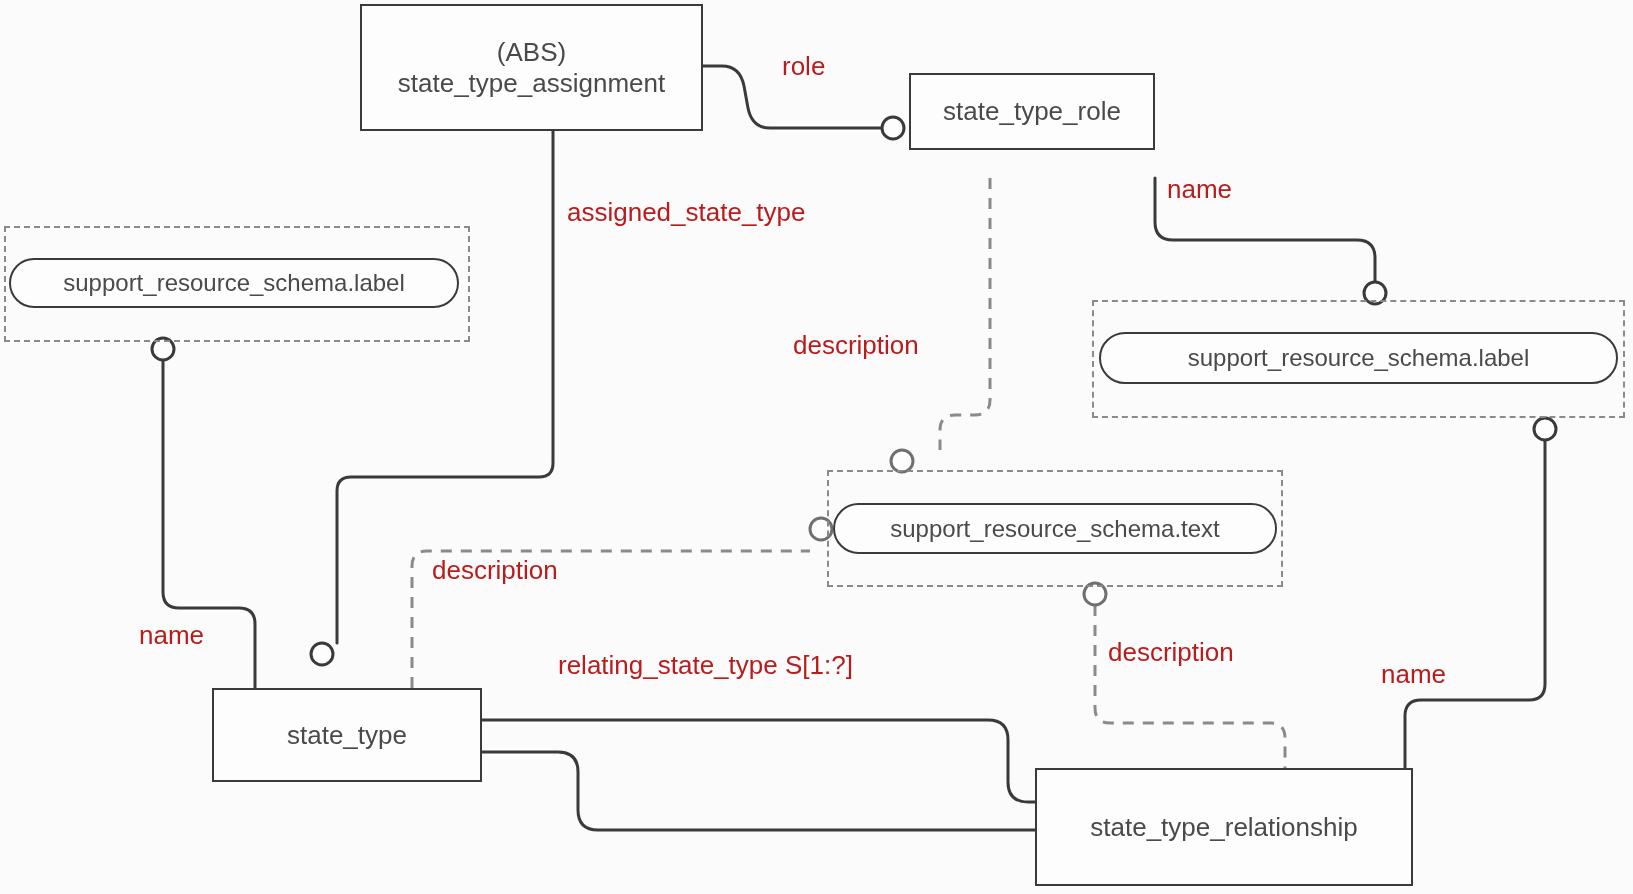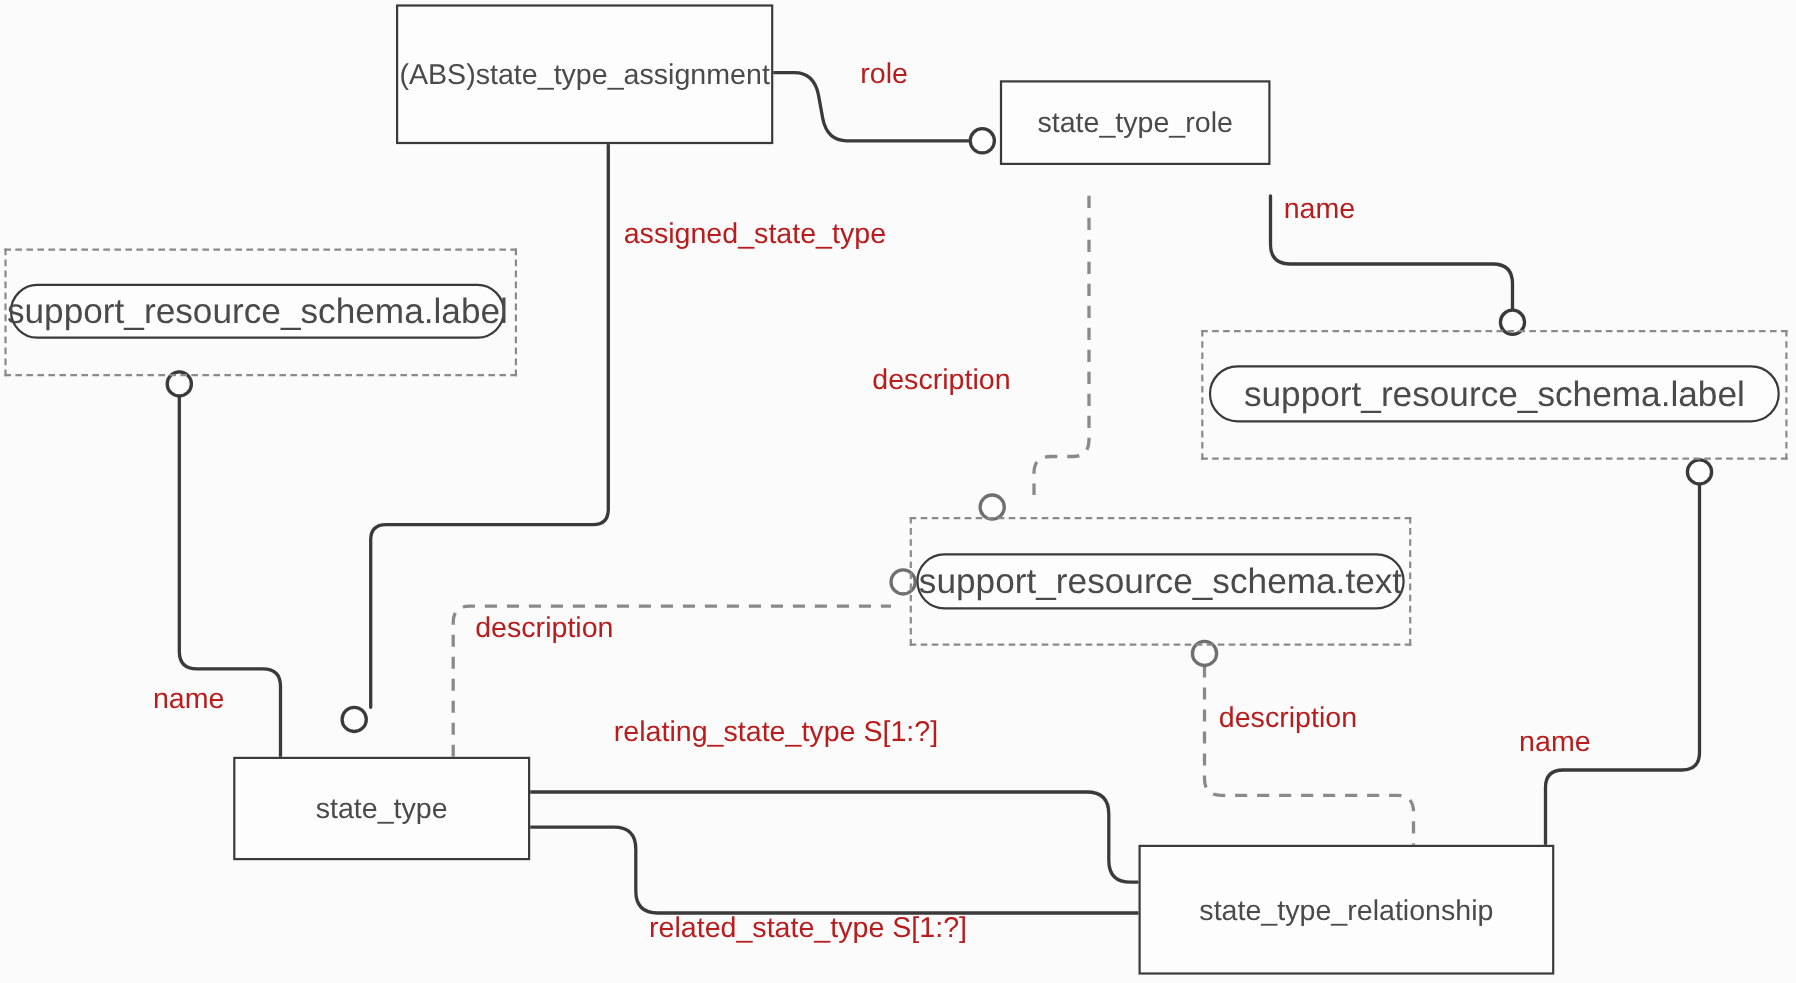--- a/index.html
+++ b/index.html
@@ -5,21 +5,21 @@
   html,body{margin:0;padding:0;background:#fbfbfb;}
   body{font-family:"Liberation Sans", sans-serif;}
   #canvas{position:relative;width:1633px;height:894px;background:#fbfbfb;overflow:hidden;}
   svg#wires{position:absolute;left:0;top:0;width:1633px;height:894px;}
   .ebox{position:absolute;background:#fdfdfd;border:2px solid #3a3a3a;
         box-sizing:border-box;display:flex;align-items:center;justify-content:center;
         text-align:center;color:#4a4a4a;font-size:26px;line-height:1.18;}
   .dbox{position:absolute;border:2px dashed #8a8a8a;box-sizing:border-box;background:transparent;}
   .rbox{position:absolute;background:#fdfdfd;border:2px solid #3a3a3a;border-radius:40px;
         box-sizing:border-box;display:flex;align-items:center;justify-content:center;
-        color:#4a4a4a;font-size:32px;white-space:nowrap;}
+        color:#4a4a4a;font-size:24px;white-space:nowrap;}
   .lbl{position:absolute;color:#b91c1c;font-size:26px;white-space:nowrap;}
 </style>
 </head>
 <body>
 
 <div id="canvas">
 
   <svg id="wires" viewBox="0 0 1633 894" xmlns="http://www.w3.org/2000/svg">
     <g fill="none" stroke="#3a3a3a" stroke-width="3" stroke-linecap="round" stroke-linejoin="round">
 
@@ -57,21 +57,21 @@
       <circle cx="1545" cy="429" r="11"></circle>
     </g>
     <g fill="#fdfdfd" stroke="#6f6f6f" stroke-width="3">
       <circle cx="902" cy="461" r="11"></circle>
       <circle cx="821" cy="529" r="11"></circle>
       <circle cx="1095" cy="594" r="11"></circle>
     </g>
   </svg>
 
   <div class="ebox" style="left:360px;top:4px;width:343px;height:127px;">
-    <div style="display:flex;flex-direction:row;">
+    <div style="display:flex;flex-direction:column;">
       <span>(ABS)</span>
       <span>state_type_assignment</span>
     </div>
   </div>
 
   <div class="ebox" style="left:909px;top:73px;width:246px;height:77px;">
     <span>state_type_role</span>
   </div>
 
   <div class="ebox" style="left:212px;top:688px;width:270px;height:94px;">
@@ -104,19 +104,18 @@
   <div class="lbl" style="left:1167px;top:174px;">name</div>
 
   <div class="lbl" style="left:793px;top:330px;">description</div>
 
   <div class="lbl" style="left:139px;top:620px;">name</div>
 
   <div class="lbl" style="left:432px;top:555px;">description</div>
 
   <div class="lbl" style="left:558px;top:650px;">relating_state_type S[1:?]</div>
 
-  <div class="lbl" style="left:590px;top:828px;">related_state_type S[1:?]</div>
 
   <div class="lbl" style="left:1108px;top:637px;">description</div>
 
   <div class="lbl" style="left:1381px;top:659px;">name</div>
 
 </div>
 
 </body></html>

